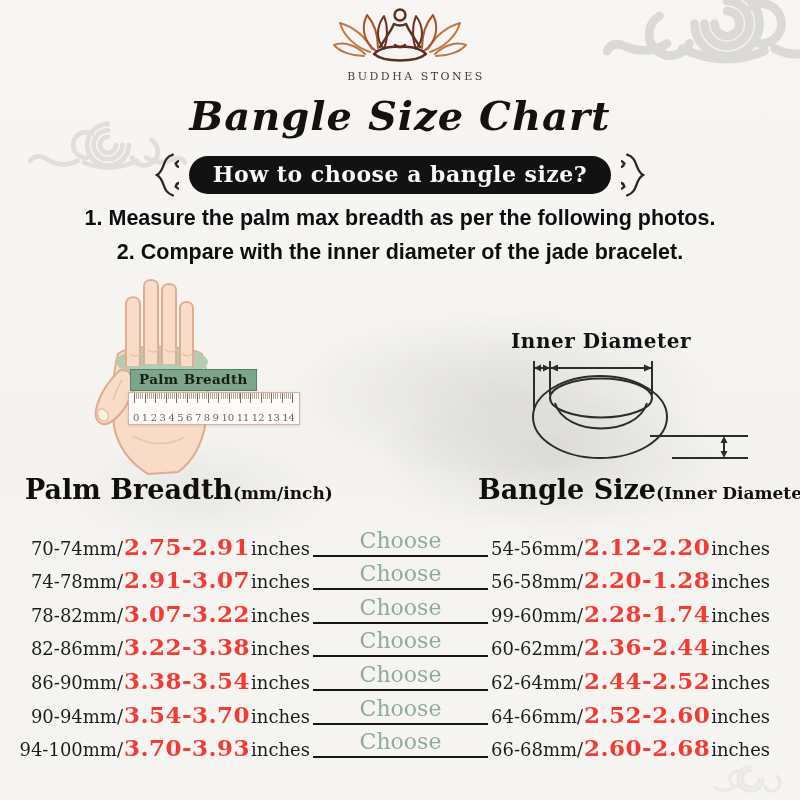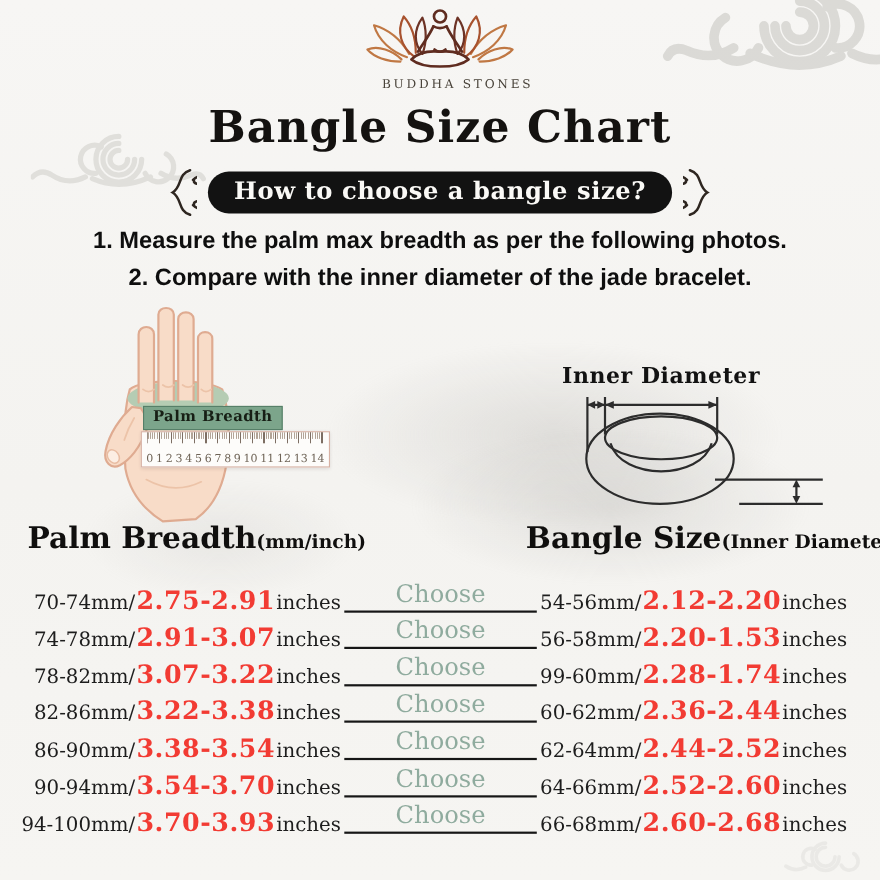--- a/index.html
+++ b/index.html
@@ -17,21 +17,21 @@
   .cloud{position:absolute;pointer-events:none;}
   .cloud svg{display:block;}
   .cloud.tl{left:28px;top:108px;width:160px;opacity:.55;}
   .cloud.tr{right:-52px;top:-34px;width:250px;opacity:.6;transform:scaleX(-1);}
   .cloud.br{right:2px;bottom:-4px;width:95px;opacity:.25;}
   
   .logo{position:absolute;left:330px;top:4px;width:140px;height:64px;}
   .brandname{position:absolute;left:16px;top:70px;width:100%;text-align:center;
     font-size:11px;letter-spacing:2.5px;color:#474138;}
   .pagetitle{position:absolute;left:0;top:92px;width:100%;text-align:center;
-    font-size:40px;font-weight:bold;letter-spacing:1px;color:#141210;}
+    font-size:40px;font-weight:bold;letter-spacing:1px;color:#141210;font-style:italic;}
   .bannerrow{position:absolute;left:0;top:151px;width:100%;display:flex;
     justify-content:center;align-items:center;gap:10px;}
   .pill{background:#121212;color:#faf9f6;font-size:22px;font-weight:bold;
     padding:5px 24px 7px;border-radius:24px;letter-spacing:.5px;}
   .flourish{width:30px;height:48px;}
   .flourish.right{transform:scaleX(-1);}
   .instr{position:absolute;left:0;width:100%;text-align:center;
     font-family:"Liberation Sans",sans-serif;font-weight:bold;font-size:21.5px;color:#0e0e0e;}
   .instr.i1{top:206px;}
   .instr.i2{top:240px;}
@@ -263,21 +263,21 @@
       </div>
     </div>
       <div class="srow">
       <div class="cell l">
         <span class="mm">74-78mm/</span><span class="red">2.91-3.07</span><span class="unit">inches</span>
       </div>
       <div class="cell m">
         <span class="choose">Choose</span>
       </div>
       <div class="cell r">
-        <span class="mm">56-58mm/</span><span class="red">2.20-1.53</span><span class="unit">inches</span>
+        <span class="mm">56-58mm/</span><span class="red">2.20-1.28</span><span class="unit">inches</span>
       </div>
     </div>
       <div class="srow">
       <div class="cell l">
         <span class="mm">78-82mm/</span><span class="red">3.07-3.22</span><span class="unit">inches</span>
       </div>
       <div class="cell m">
         <span class="choose">Choose</span>
       </div>
       <div class="cell r">

